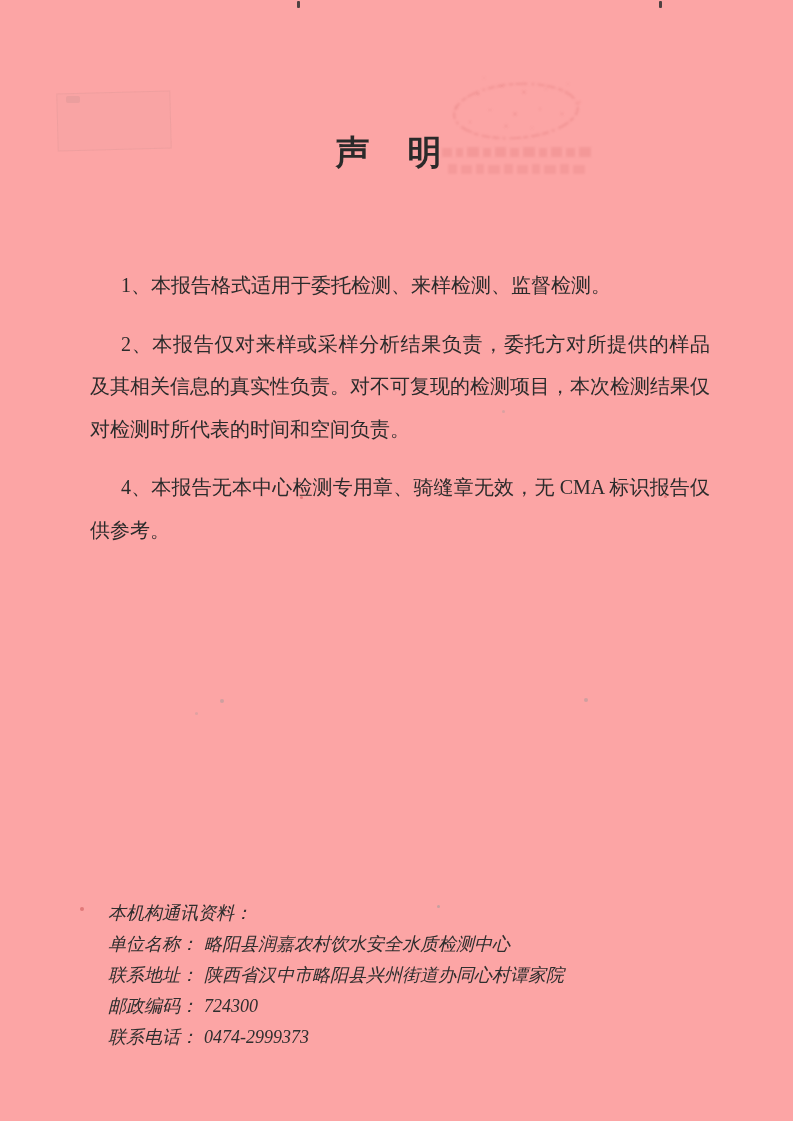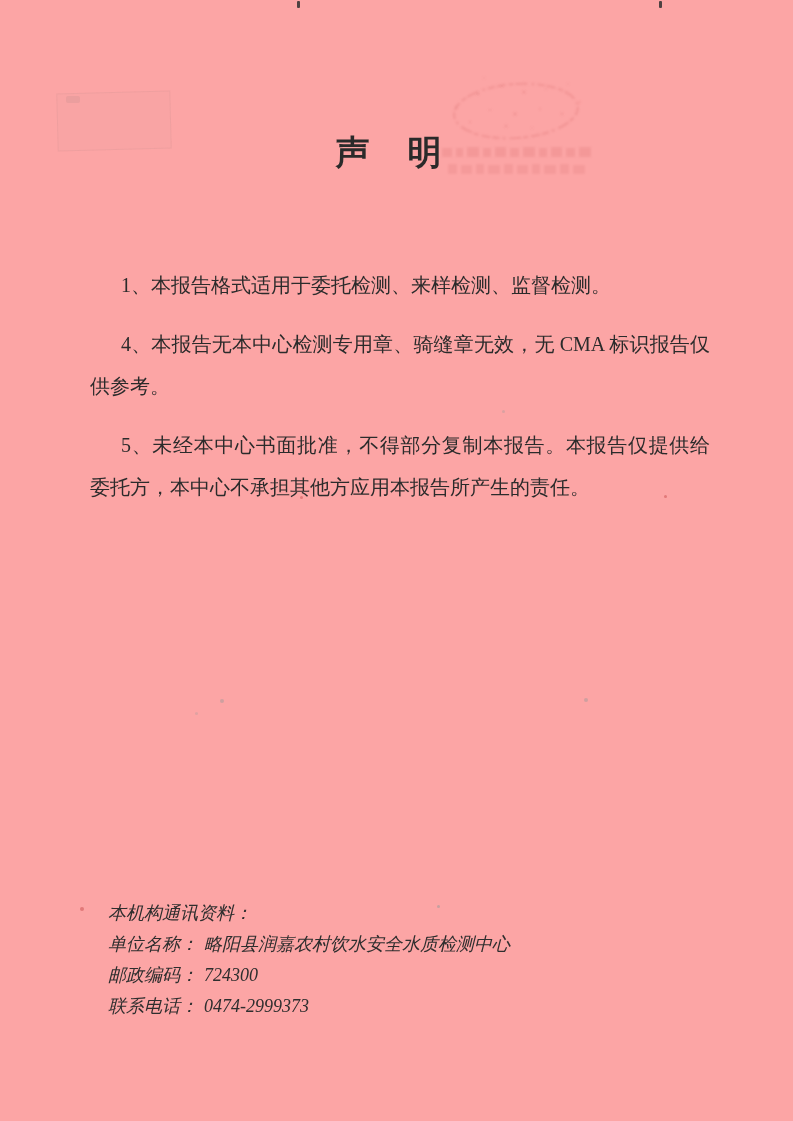--- a/index.html
+++ b/index.html
@@ -162,39 +162,42 @@
         <rect x="140" y="102" width="9" height="10"></rect>
         <rect x="153" y="103" width="12" height="9"></rect>
       </g>
     </svg>
   </div>
 
   <h1 class="title">声　明</h1>
 
   <div class="body-block">
     <p>1、本报告格式适用于委托检测、来样检测、监督检测。</p>
+    <p>2、本报告仅对来样或采样分析结果负责，委托方对所提供的样品及其相关信息的真实性负责。对不可复现的检测项目，本次检测结果仅对检测时所代表的时间和空间负责。</p>
     <p>4、本报告无本中心检测专用章、骑缝章无效，无 CMA 标识报告仅供参考。</p>
-    <p>5、未经本中心书面批准，不得部分复制本报告。本报告仅提供给委托方，本中心不承担其他方应用本报告所产生的责任。</p>
   </div>
 
   <div class="speck s-red" style="left:300px; top:496px; width:3px; height:3px; opacity:0.55;"></div>
   <div class="speck s-red" style="left:664px; top:495px; width:3px; height:3px; opacity:0.55;"></div>
   <div class="speck s-gray" style="left:502px; top:410px; width:3px; height:3px; opacity:0.35;"></div>
   <div class="speck s-gray" style="left:220px; top:699px; width:4px; height:4px; opacity:0.45;"></div>
   <div class="speck s-gray" style="left:584px; top:698px; width:4px; height:4px; opacity:0.45;"></div>
   <div class="speck s-gray" style="left:195px; top:712px; width:3px; height:3px; opacity:0.30;"></div>
   <div class="speck s-red" style="left:80px;  top:907px; width:4px; height:4px; opacity:0.55;"></div>
   <div class="speck s-gray" style="left:437px; top:905px; width:3px; height:3px; opacity:0.55;"></div>
 
   <div class="contact">
     <div class="row">本机构通讯资料：</div>
     <div class="row">
       <span>单位名称：</span><span class="val">略阳县润嘉农村饮水安全水质检测中心</span>
     </div>
     <div class="row">
+      <span>联系地址：</span><span class="val">陕西省汉中市略阳县兴州街道办同心村谭家院</span>
+    </div>
+    <div class="row">
       <span>邮政编码：</span><span class="val">724300</span>
     </div>
     <div class="row">
       <span>联系电话：</span><span class="val">0474-2999373</span>
     </div>
   </div>
 
 </div>
 
 </body></html>

